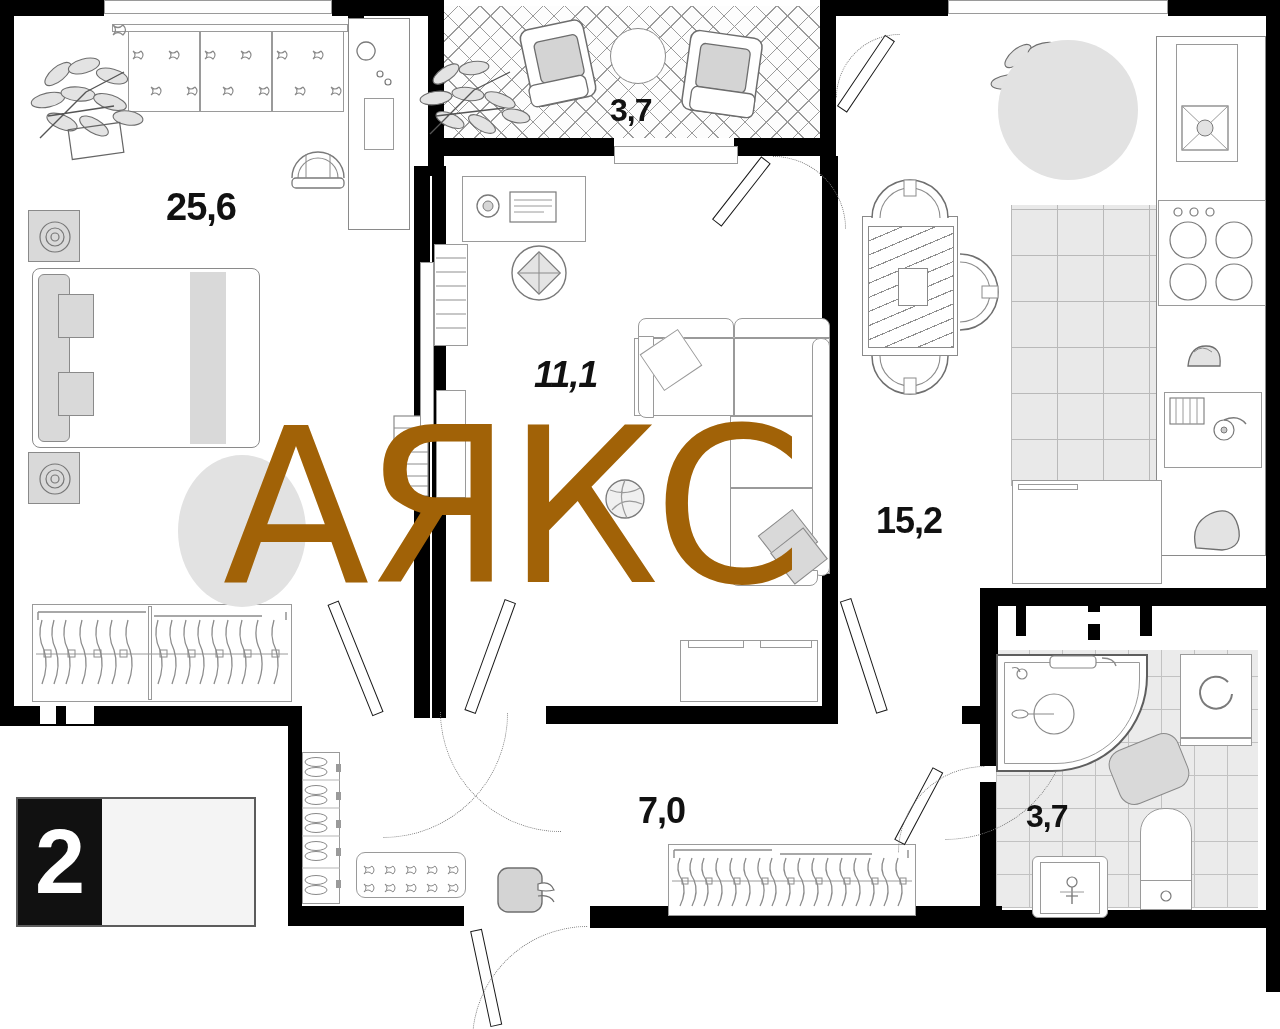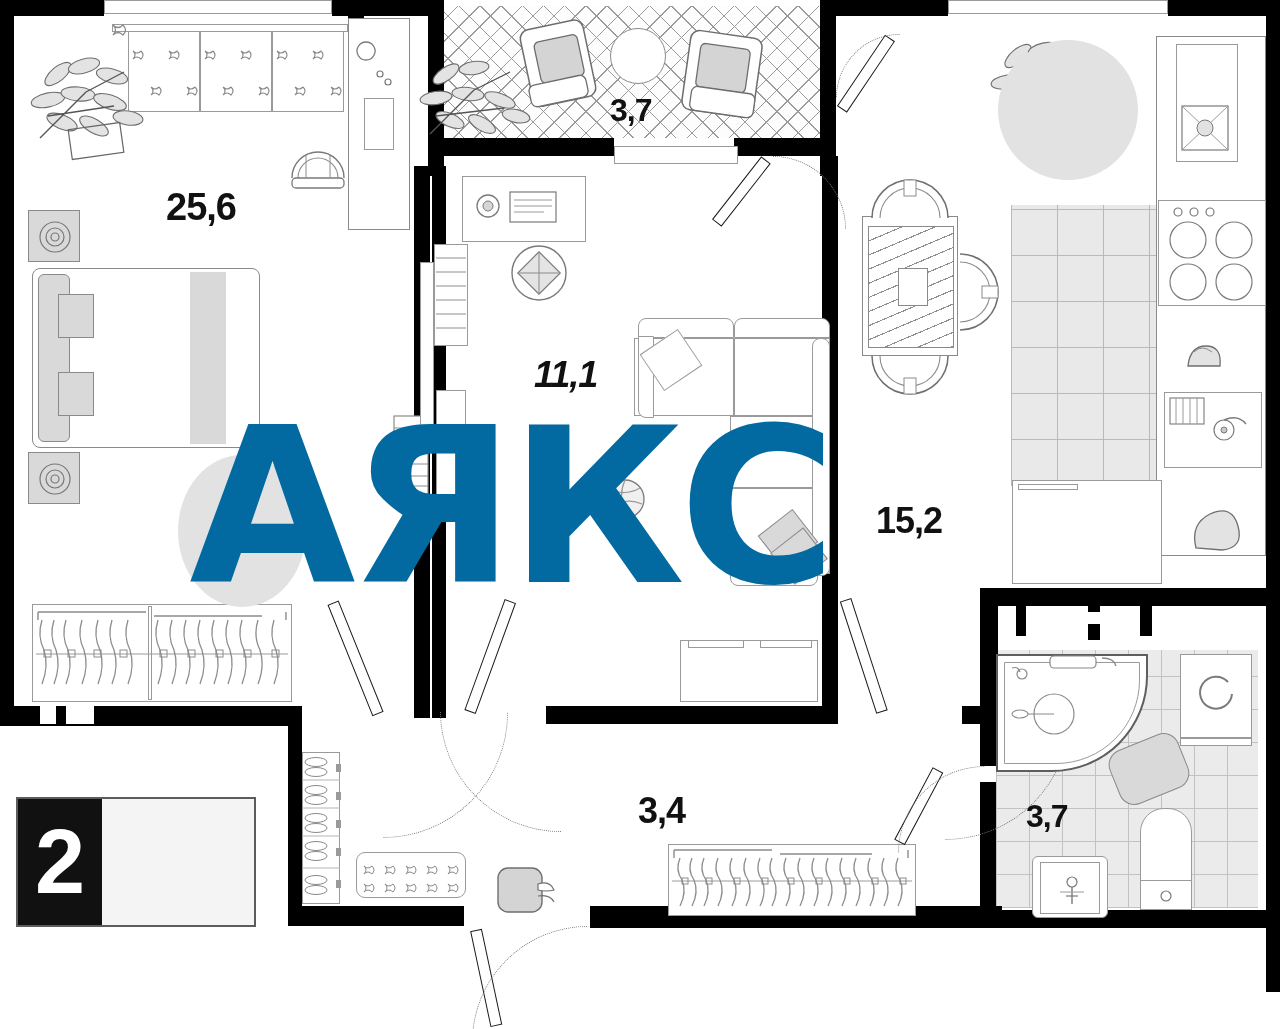--- a/index.html
+++ b/index.html
@@ -29,21 +29,21 @@
      repeating-linear-gradient(45deg,#9b9b9b 0 1px,transparent 1px 15px),
      repeating-linear-gradient(-45deg,#9b9b9b 0 1px,transparent 1px 15px),
      #fdfdfd;}
   
   .hatch{position:absolute;background:
      repeating-linear-gradient(-23deg,#8f8f8f 0 1.1px,#ffffff 1.1px 13px);}
 
   
   #wm{position:absolute;left:150px;top:405px;width:720px;height:205px;z-index:5;
       pointer-events:none;display:flex;align-items:center;justify-content:center;}
-  #wm span{font-size:215px;font-weight:bold;color:#0369a1;letter-spacing:-6px;
+  #wm span{font-size:215px;font-weight:normal;color:#a16207;letter-spacing:-6px;
            font-family:"DejaVu Sans",sans-serif;line-height:1;}
   .wmdot{position:absolute;border-radius:50%;background:#e2e2e2;z-index:4;}
 
   
   #legend{position:absolute;left:16px;top:797px;width:236px;height:126px;
           border:2px solid #5c5c5c;background:#f4f4f4;display:flex;z-index:60;}
   #legend .rooms{width:84px;background:#111;color:#fff;display:flex;
           align-items:center;justify-content:center;font-size:90px;font-weight:bold;
           font-family:"Liberation Sans",sans-serif;line-height:1;}
   #legend .areas{flex:1;background:#f4f4f4;display:flex;flex-direction:column;
@@ -420,21 +420,21 @@
     </g>
     <g stroke="#555" stroke-width="1.3" fill="none">
         <path d="M14,86 L60,40 M60,40 L98,20 M22,66 L96,60"></path>
       </g>
     <rect x="46" y="72" width="58" height="28" fill="none" stroke="#666" stroke-width="1.2" transform="rotate(-10 75 86)"></rect>
   </svg>
 
   <div class="leaf" style="left:876px;top:594px;width:10px;height:116px;transform:rotate(-18deg);transform-origin:bottom center;"></div>
   <div class="swing" style="left:820px;top:590px;width:248px;height:248px;clip-path:polygon(50% 50%,100% 50%,100% 100%,50% 100%);"></div>
 
-  <div class="area-label" style="left:638px;top:790px;font-size:36px;">3,4</div>
+  <div class="area-label" style="left:638px;top:790px;font-size:36px;">7,0</div>
 
   <div class="furn thin" style="left:302px;top:752px;width:38px;height:152px;"></div>
   <svg style="position:absolute;left:302px;top:752px;" width="38" height="152" viewBox="0 0 38 152">
     <g fill="#fff" stroke="#8a8a8a" stroke-width="1">
       <g>
           <ellipse cx="14" cy="10" rx="11" ry="4.5"></ellipse>
           <ellipse cx="14" cy="20" rx="11" ry="4.5"></ellipse>
         </g>
       <g>
           <ellipse cx="14" cy="38" rx="11" ry="4.5"></ellipse>

